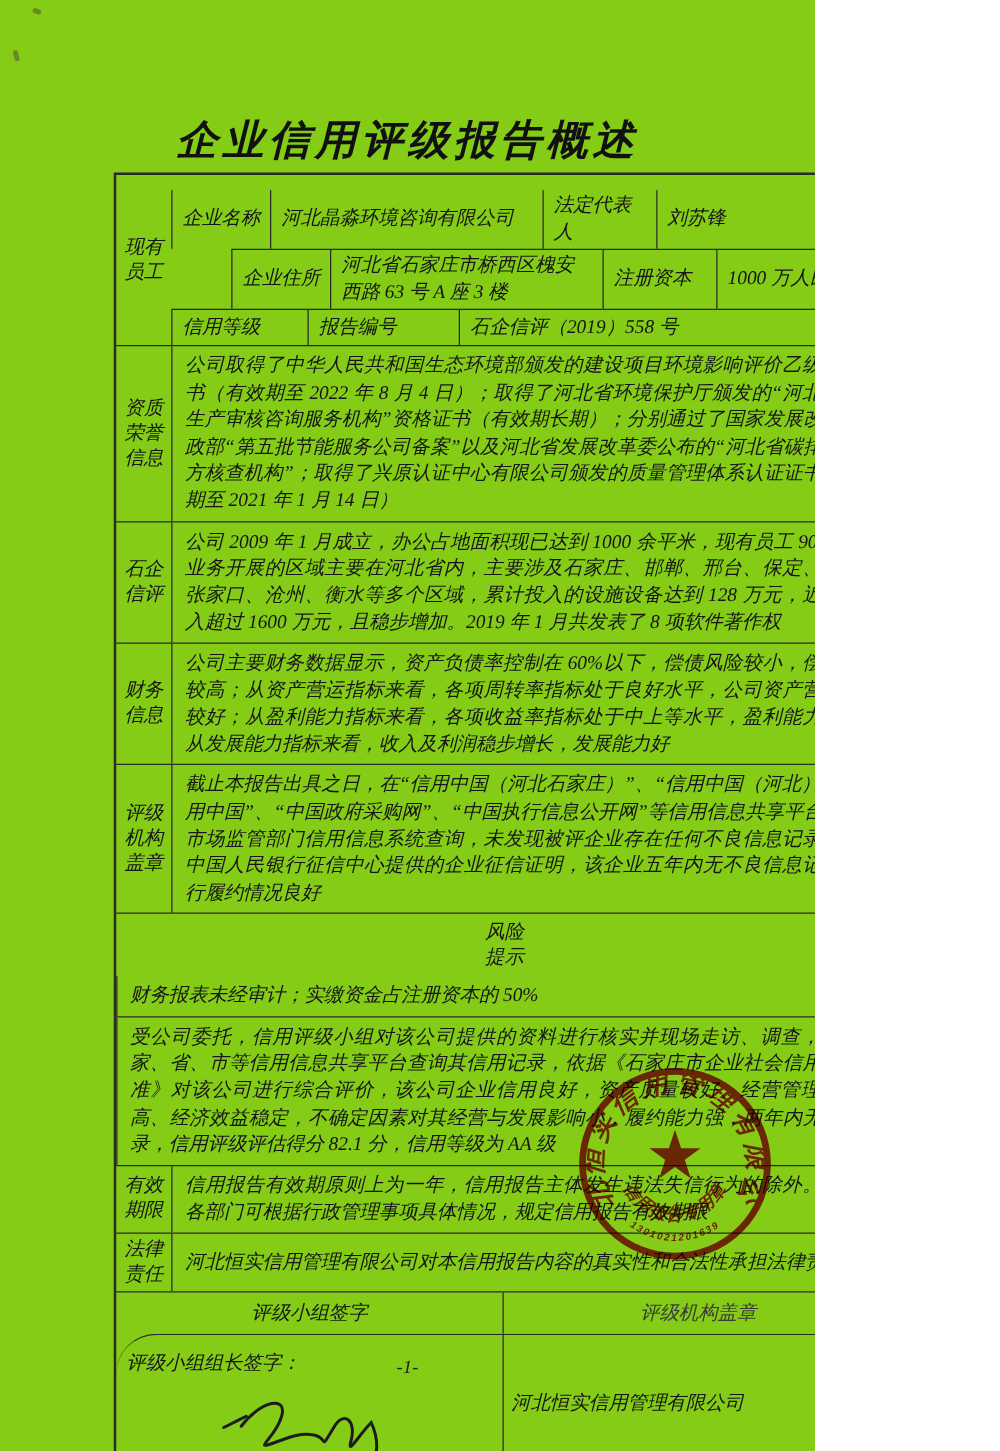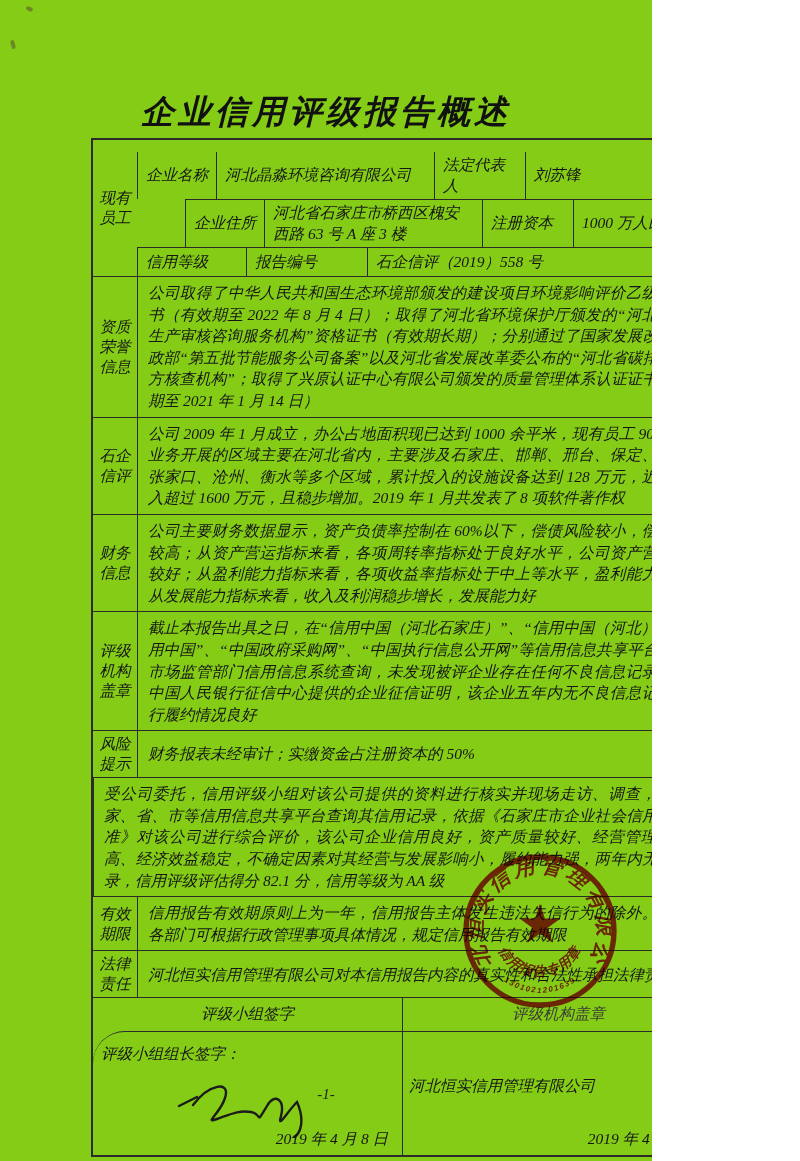--- a/index.html
+++ b/index.html
@@ -33,21 +33,21 @@
   .c-lab2{flex:0 0 91px;}
   .c-val2{flex:1;}
 
   .r-basic1{min-height:30px;margin-top:12px;}
   .r-basic2{min-height:43px;margin-left:48px;}
   .r-basic3{min-height:28px;gap:30px;}
   .r-sec0{min-height:114px;}
   .r-sec1{min-height:86px;}
   .r-sec2{min-height:85px;}
   .r-sec3{min-height:86px;}
-  .r-sec4{min-height:44px;}
+  .r-sec4{min-height:44px;flex-direction:column;}
   .r-sec5{min-height:108px;}
   .r-sec6{min-height:46px;}
   .r-sec7{min-height:40px;}
   .r-sec4 .sec-content,.r-sec6 .sec-content,.r-sec7 .sec-content,
   .r-sec1 .sec-content{display:flex;flex-direction:column;justify-content:center;}
   .r-sec7 .sec-content{justify-content:center;}
 
   .sig-header{min-height:33px;}
   .sig-header>div{display:flex;align-items:center;justify-content:center;
     font-size:15.5px;}

